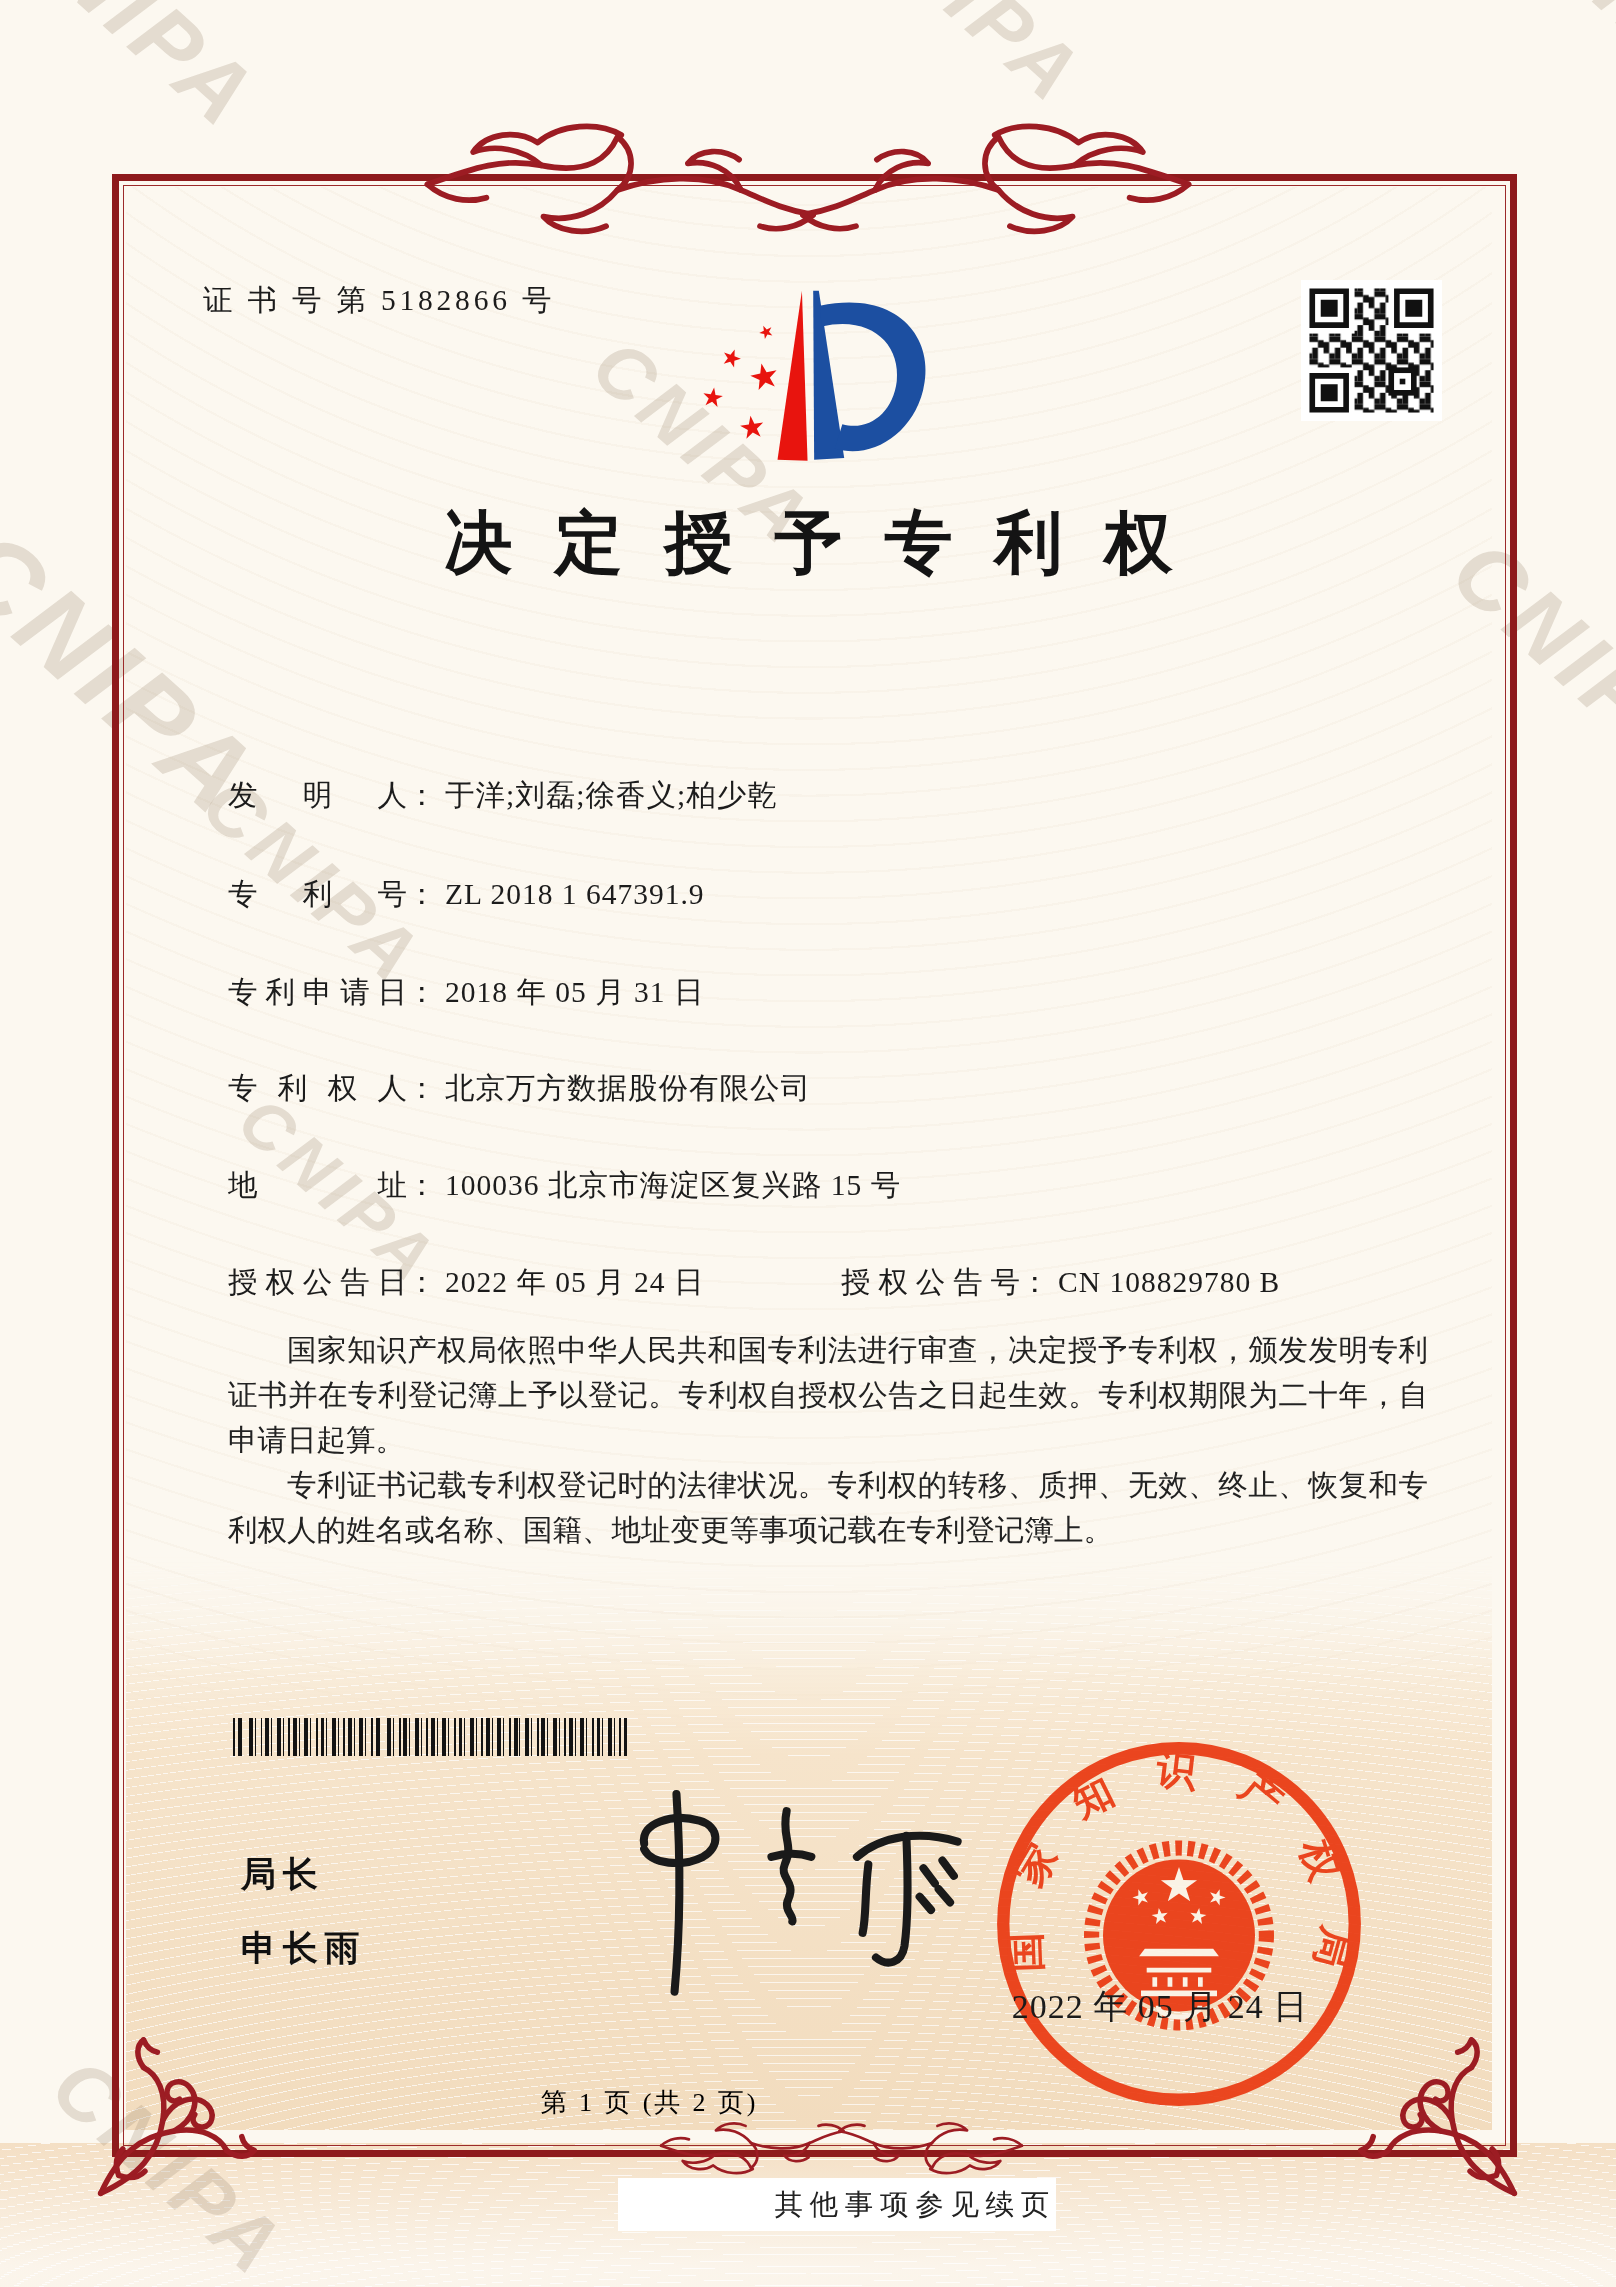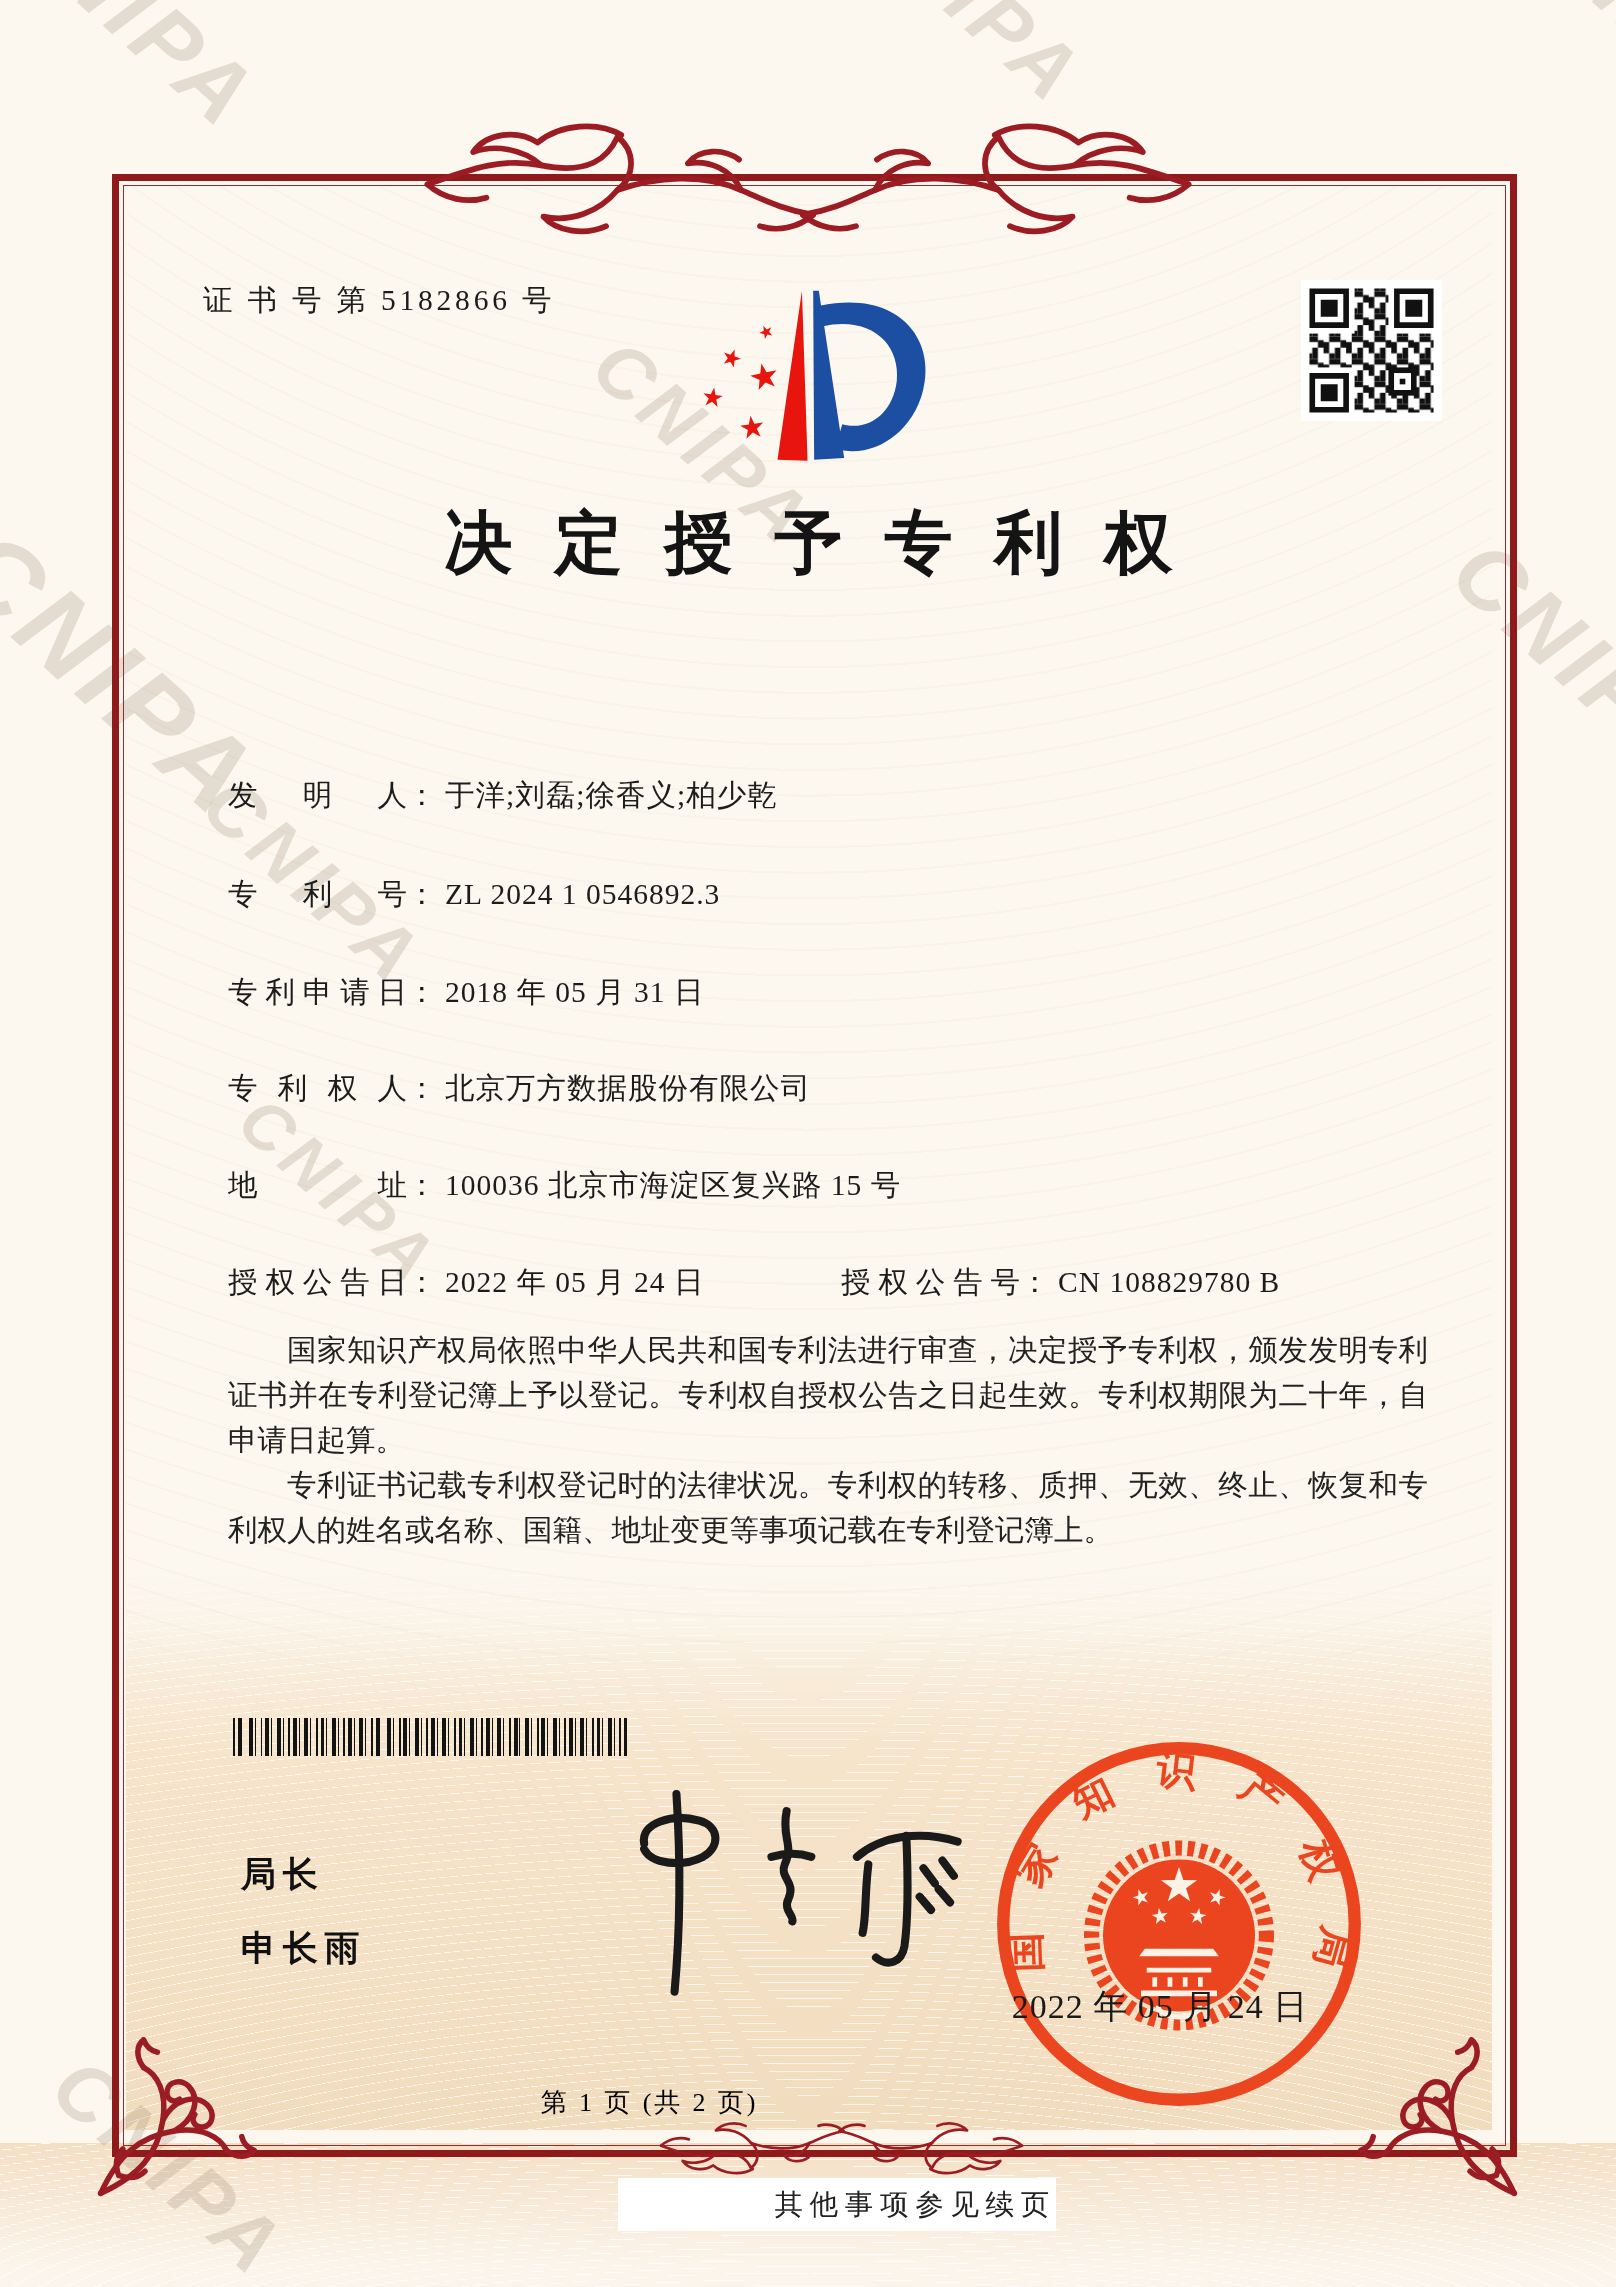--- a/index.html
+++ b/index.html
@@ -180,21 +180,21 @@
     <path d="M99 99h18v18H99z" fill="#ffffff"></path>
     <path d="M105 105h6v6h-6z" fill="#111"></path>
   </svg>
 
   <div class="title">决定授予专利权</div>
 
   <div class="field-row" style="top:776px">
     <span class="f-label"><span class="jl">发明人</span><span class="colon">：</span></span><span class="f-value">于洋;刘磊;徐香义;柏少乾</span>
   </div>
   <div class="field-row" style="top:875px">
-    <span class="f-label"><span class="jl">专利号</span><span class="colon">：</span></span><span class="f-value">ZL 2024 1 0546892.3</span>
+    <span class="f-label"><span class="jl">专利号</span><span class="colon">：</span></span><span class="f-value">ZL 2018 1 647391.9</span>
   </div>
   <div class="field-row" style="top:973px">
     <span class="f-label"><span class="jl">专利申请日</span><span class="colon">：</span></span><span class="f-value">2018 年 05 月 31 日</span>
   </div>
   <div class="field-row" style="top:1069px">
     <span class="f-label"><span class="jl">专利权人</span><span class="colon">：</span></span><span class="f-value">北京万方数据股份有限公司</span>
   </div>
   <div class="field-row" style="top:1166px">
     <span class="f-label"><span class="jl">地址</span><span class="colon">：</span></span><span class="f-value">100036 北京市海淀区复兴路 15 号</span>
   </div>

